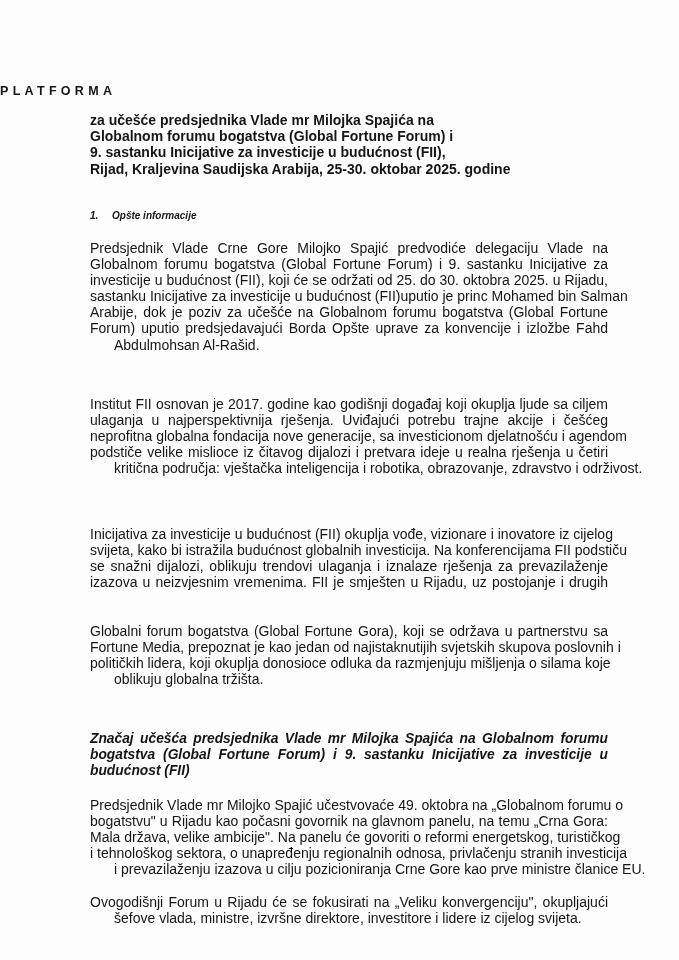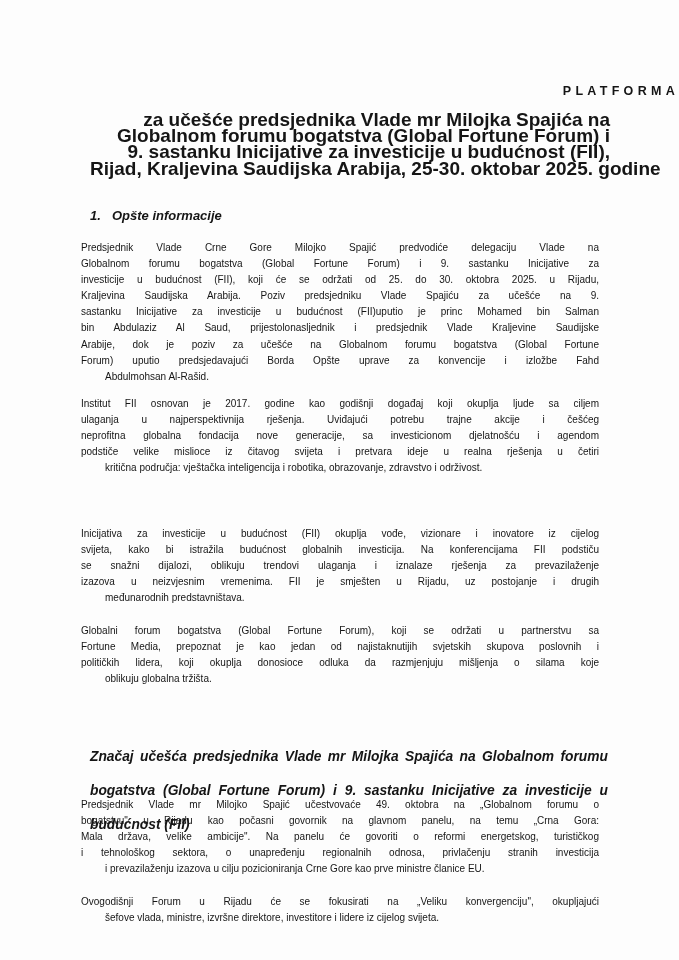--- a/index.html
+++ b/index.html
@@ -18,53 +18,53 @@
     .page {
       position: absolute;
       left: 0; top: 0;
       width: 679px; height: 960px;
       background: #fdfdfd;
     }
     .title {
       position: absolute;
       left: 0; width: 679px;
       top: 84px;
-      text-align: right;
+      text-align: left;
       font-weight: bold;
       font-size: 12.5px;
       letter-spacing: 4.3px;
       line-height: 14px;
     }
     .subtitle {
       position: absolute;
       left: 90px; width: 520px;
       top: 112px;
-      text-align: right;
+      text-align: left;
       font-weight: bold;
-      font-size: 19px;
+      font-size: 14px;
       line-height: 16.2px;
     }
     .subtitle div { white-space: nowrap; }
     .section-heading {
       position: absolute;
       left: 90px;
       font-weight: bold;
       font-style: italic;
-      font-size: 13px;
+      font-size: 10px;
       line-height: 16px;
     }
     .section-heading .num {
       display: inline-block;
       width: 22px;
     }
     .para {
       position: absolute;
-      left: 81px;
+      left: 90px;
       width: 518px;
-      font-size: 10px;
+      font-size: 14px;
       line-height: 16.1px;
       text-align: justify;
     }
     .para .ln {
       display: block;
       text-align: justify;
       text-align-last: justify;
       white-space: nowrap;
       height: 16.1px;
     }
@@ -80,21 +80,20 @@
       font-style: italic;
       font-size: 13.8px;
       line-height: 16.1px;
     }
     .h2 .ln {
       display: block;
       text-align: justify;
       text-align-last: justify;
       white-space: nowrap;
       height: 16.1px;
-      margin-top: 18px;
     }
     .h2 .ln.last { text-align-last: left; }
   </style>
 </head>
 <body>
 
 <div class="page">
 
   <div class="title">PLATFORMA</div>
 
@@ -106,46 +105,43 @@
   </div>
 
   <div class="section-heading" style="top:208px;">
     <span class="num">1.</span><span>Opšte informacije</span>
   </div>
 
   <div class="para" style="top:240px;">
     <span class="ln">Predsjednik Vlade Crne Gore Milojko Spajić predvodiće delegaciju Vlade na</span>
     <span class="ln">Globalnom forumu bogatstva (Global Fortune Forum) i 9. sastanku Inicijative za</span>
     <span class="ln">investicije u budućnost (FII), koji će se održati od 25. do 30. oktobra 2025. u Rijadu,</span>
-    <span class="ln">Kraljevina Saudijska Arabija. Poziv predsjedniku Vlade Spajiću za učešće na 9.</span>
     <span class="ln">sastanku Inicijative za investicije u budućnost (FII)uputio je princ Mohamed bin Salman</span>
-    <span class="ln">bin Abdulaziz Al Saud, prijestolonasljednik i predsjednik Vlade Kraljevine Saudijske</span>
     <span class="ln">Arabije, dok je poziv za učešće na Globalnom forumu bogatstva (Global Fortune</span>
     <span class="ln">Forum) uputio predsjedavajući Borda Opšte uprave za konvencije i izložbe Fahd</span>
     <span class="ln last">Abdulmohsan Al-Rašid.</span>
   </div>
 
   <div class="para" style="top:396px;">
     <span class="ln">Institut FII osnovan je 2017. godine kao godišnji događaj koji okuplja ljude sa ciljem</span>
     <span class="ln">ulaganja u najperspektivnija rješenja. Uviđajući potrebu trajne akcije i češćeg</span>
     <span class="ln">neprofitna globalna fondacija nove generacije, sa investicionom djelatnošću i agendom</span>
-    <span class="ln">podstiče velike mislioce iz čitavog svijeta i pretvara ideje u realna rješenja u četiri</span>
+    <span class="ln">podstiče velike mislioce iz čitavog dijalozi i pretvara ideje u realna rješenja u četiri</span>
     <span class="ln last">kritična područja: vještačka inteligencija i robotika, obrazovanje, zdravstvo i održivost.</span>
   </div>
 
   <div class="para" style="top:526px;">
     <span class="ln">Inicijativa za investicije u budućnost (FII) okuplja vođe, vizionare i inovatore iz cijelog</span>
     <span class="ln">svijeta, kako bi istražila budućnost globalnih investicija. Na konferencijama FII podstiču</span>
     <span class="ln">se snažni dijalozi, oblikuju trendovi ulaganja i iznalaze rješenja za prevazilaženje</span>
     <span class="ln">izazova u neizvjesnim vremenima. FII je smješten u Rijadu, uz postojanje i drugih</span>
-    <span class="ln last">međunarodnih predstavništava.</span>
   </div>
 
   <div class="para" style="top:623px;">
-    <span class="ln">Globalni forum bogatstva (Global Fortune Forum), koji se održati u partnerstvu sa</span>
+    <span class="ln">Globalni forum bogatstva (Global Fortune Gora), koji se održava u partnerstvu sa</span>
     <span class="ln">Fortune Media, prepoznat je kao jedan od najistaknutijih svjetskih skupova poslovnih i</span>
     <span class="ln">političkih lidera, koji okuplja donosioce odluka da razmjenjuju mišljenja o silama koje</span>
     <span class="ln last">oblikuju globalna tržišta.</span>
   </div>
 
   <div class="h2" style="top:731px;">
     <span class="ln">Značaj učešća predsjednika Vlade mr Milojka Spajića na Globalnom forumu</span>
     <span class="ln">bogatstva (Global Fortune Forum) i 9. sastanku Inicijative za investicije u</span>
     <span class="ln last">budućnost (FII)</span>
   </div>

